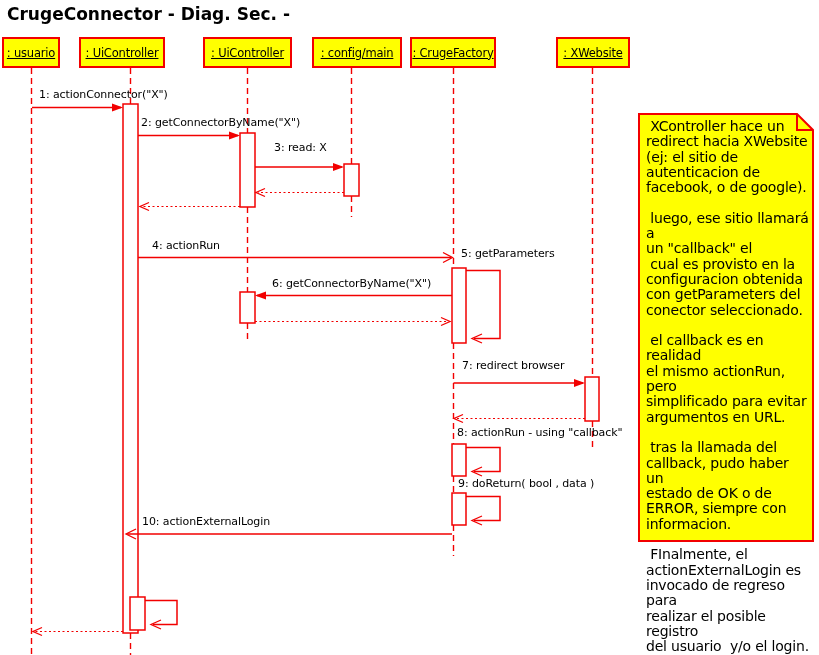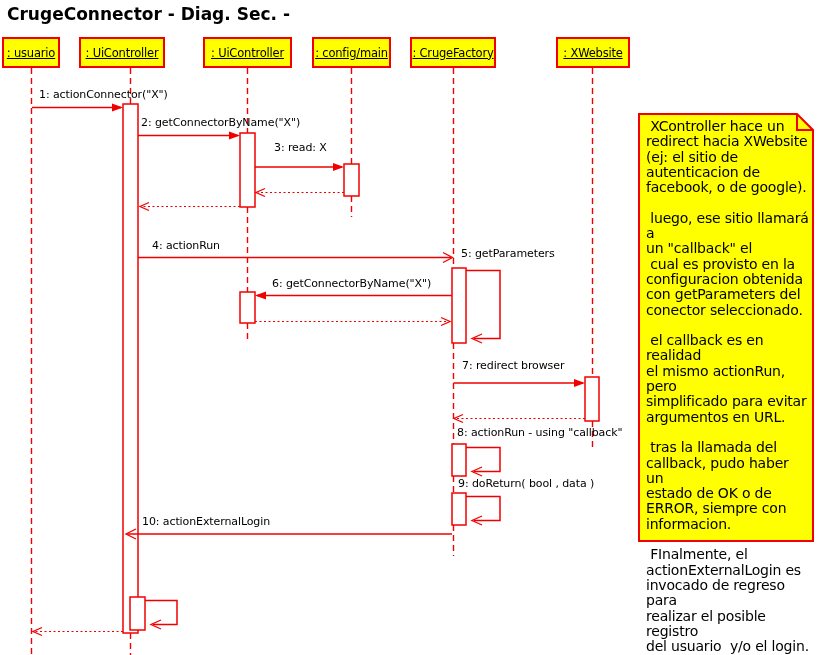--- a/index.html
+++ b/index.html
@@ -46,21 +46,21 @@
 </head>
 <body>
 
 <div class="canvas">
 
   <div class="title">CrugeConnector - Diag. Sec. -</div>
 
   <div class="head" style="left:2px;width:58px">: usuario</div>
   <div class="head" style="left:79px;width:86px">: UiController</div>
   <div class="head" style="left:203px;width:89px">: UiController</div>
-  <div class="head" style="left:312px;width:79px">: config/main</div>
+  <div class="head" style="left:312px;width:90px">: config/main</div>
   <div class="head" style="left:410px;width:86px">: CrugeFactory</div>
   <div class="head" style="left:556px;width:74px">: XWebsite</div>
 
   <svg class="overlay" width="819" height="655">
 
     <g>
       <path class="lifeline" d="M31.5 68 V655"></path>
       <path class="lifeline" d="M130.5 68 V104 M130.5 633 V655"></path>
       <path class="lifeline" d="M247.5 68 V133 M247.5 207 V292 M247.5 323 V341"></path>
       <path class="lifeline" d="M351.5 68 V164 M351.5 196 V217"></path>

